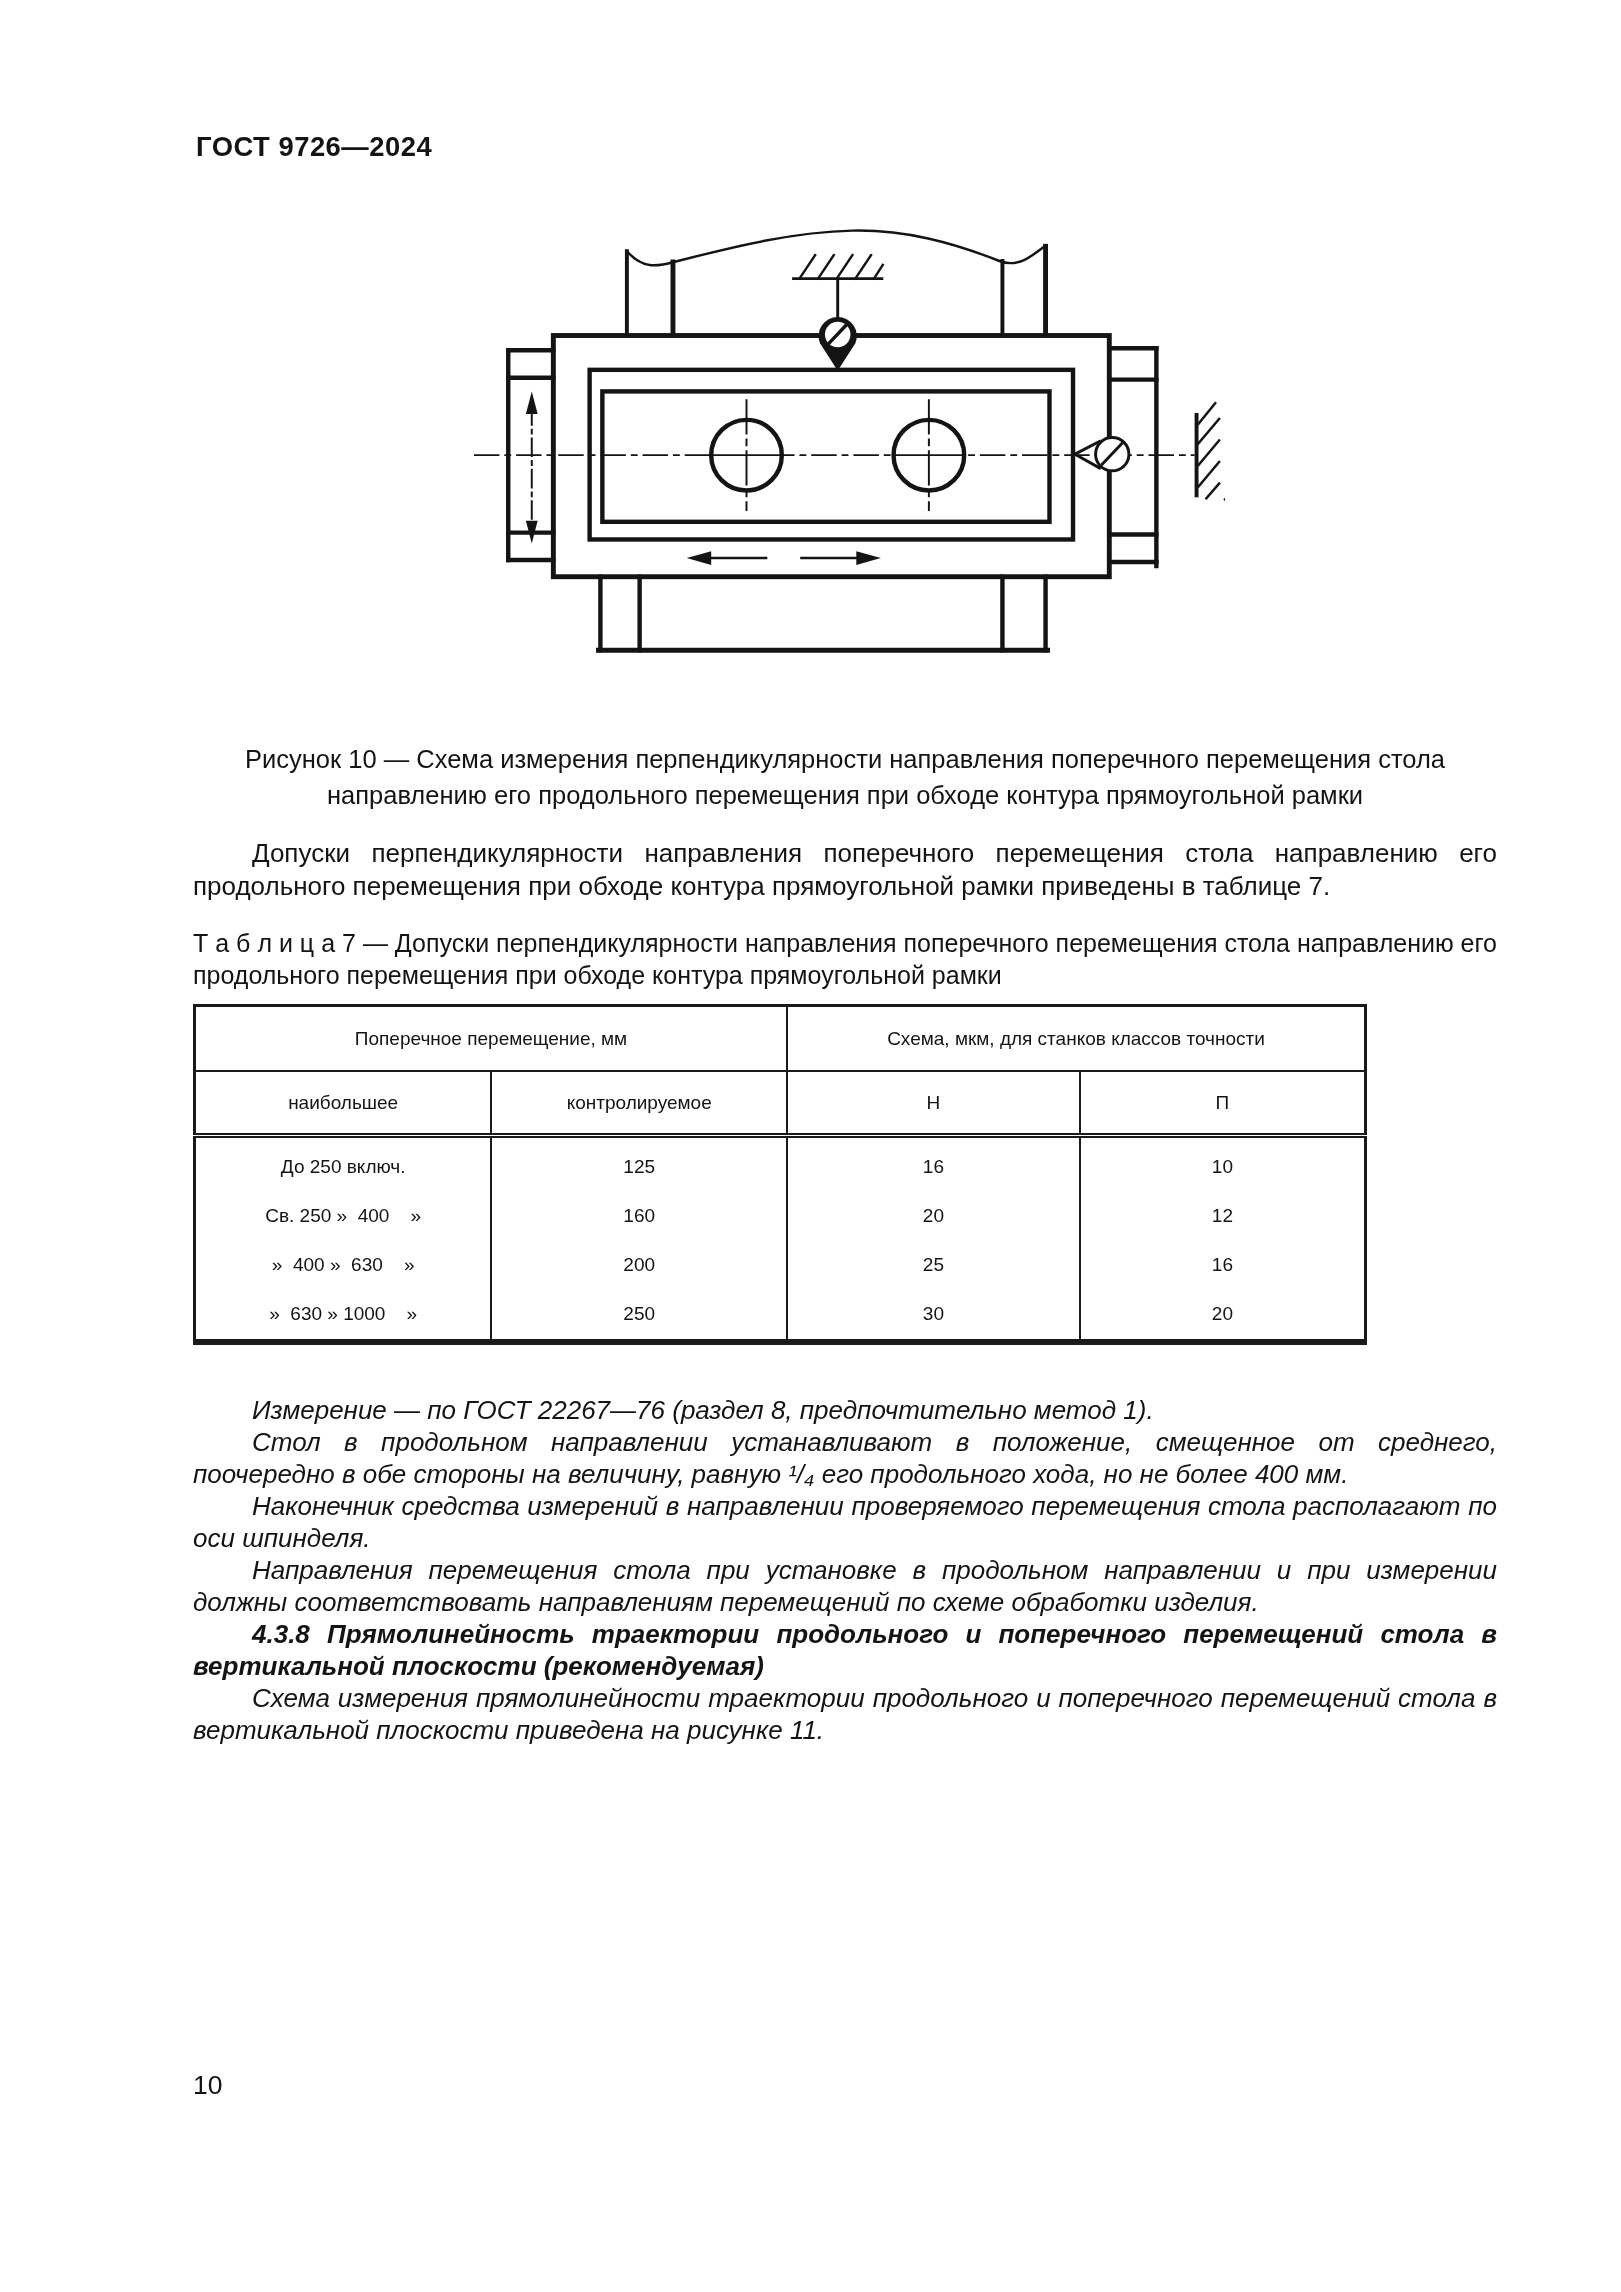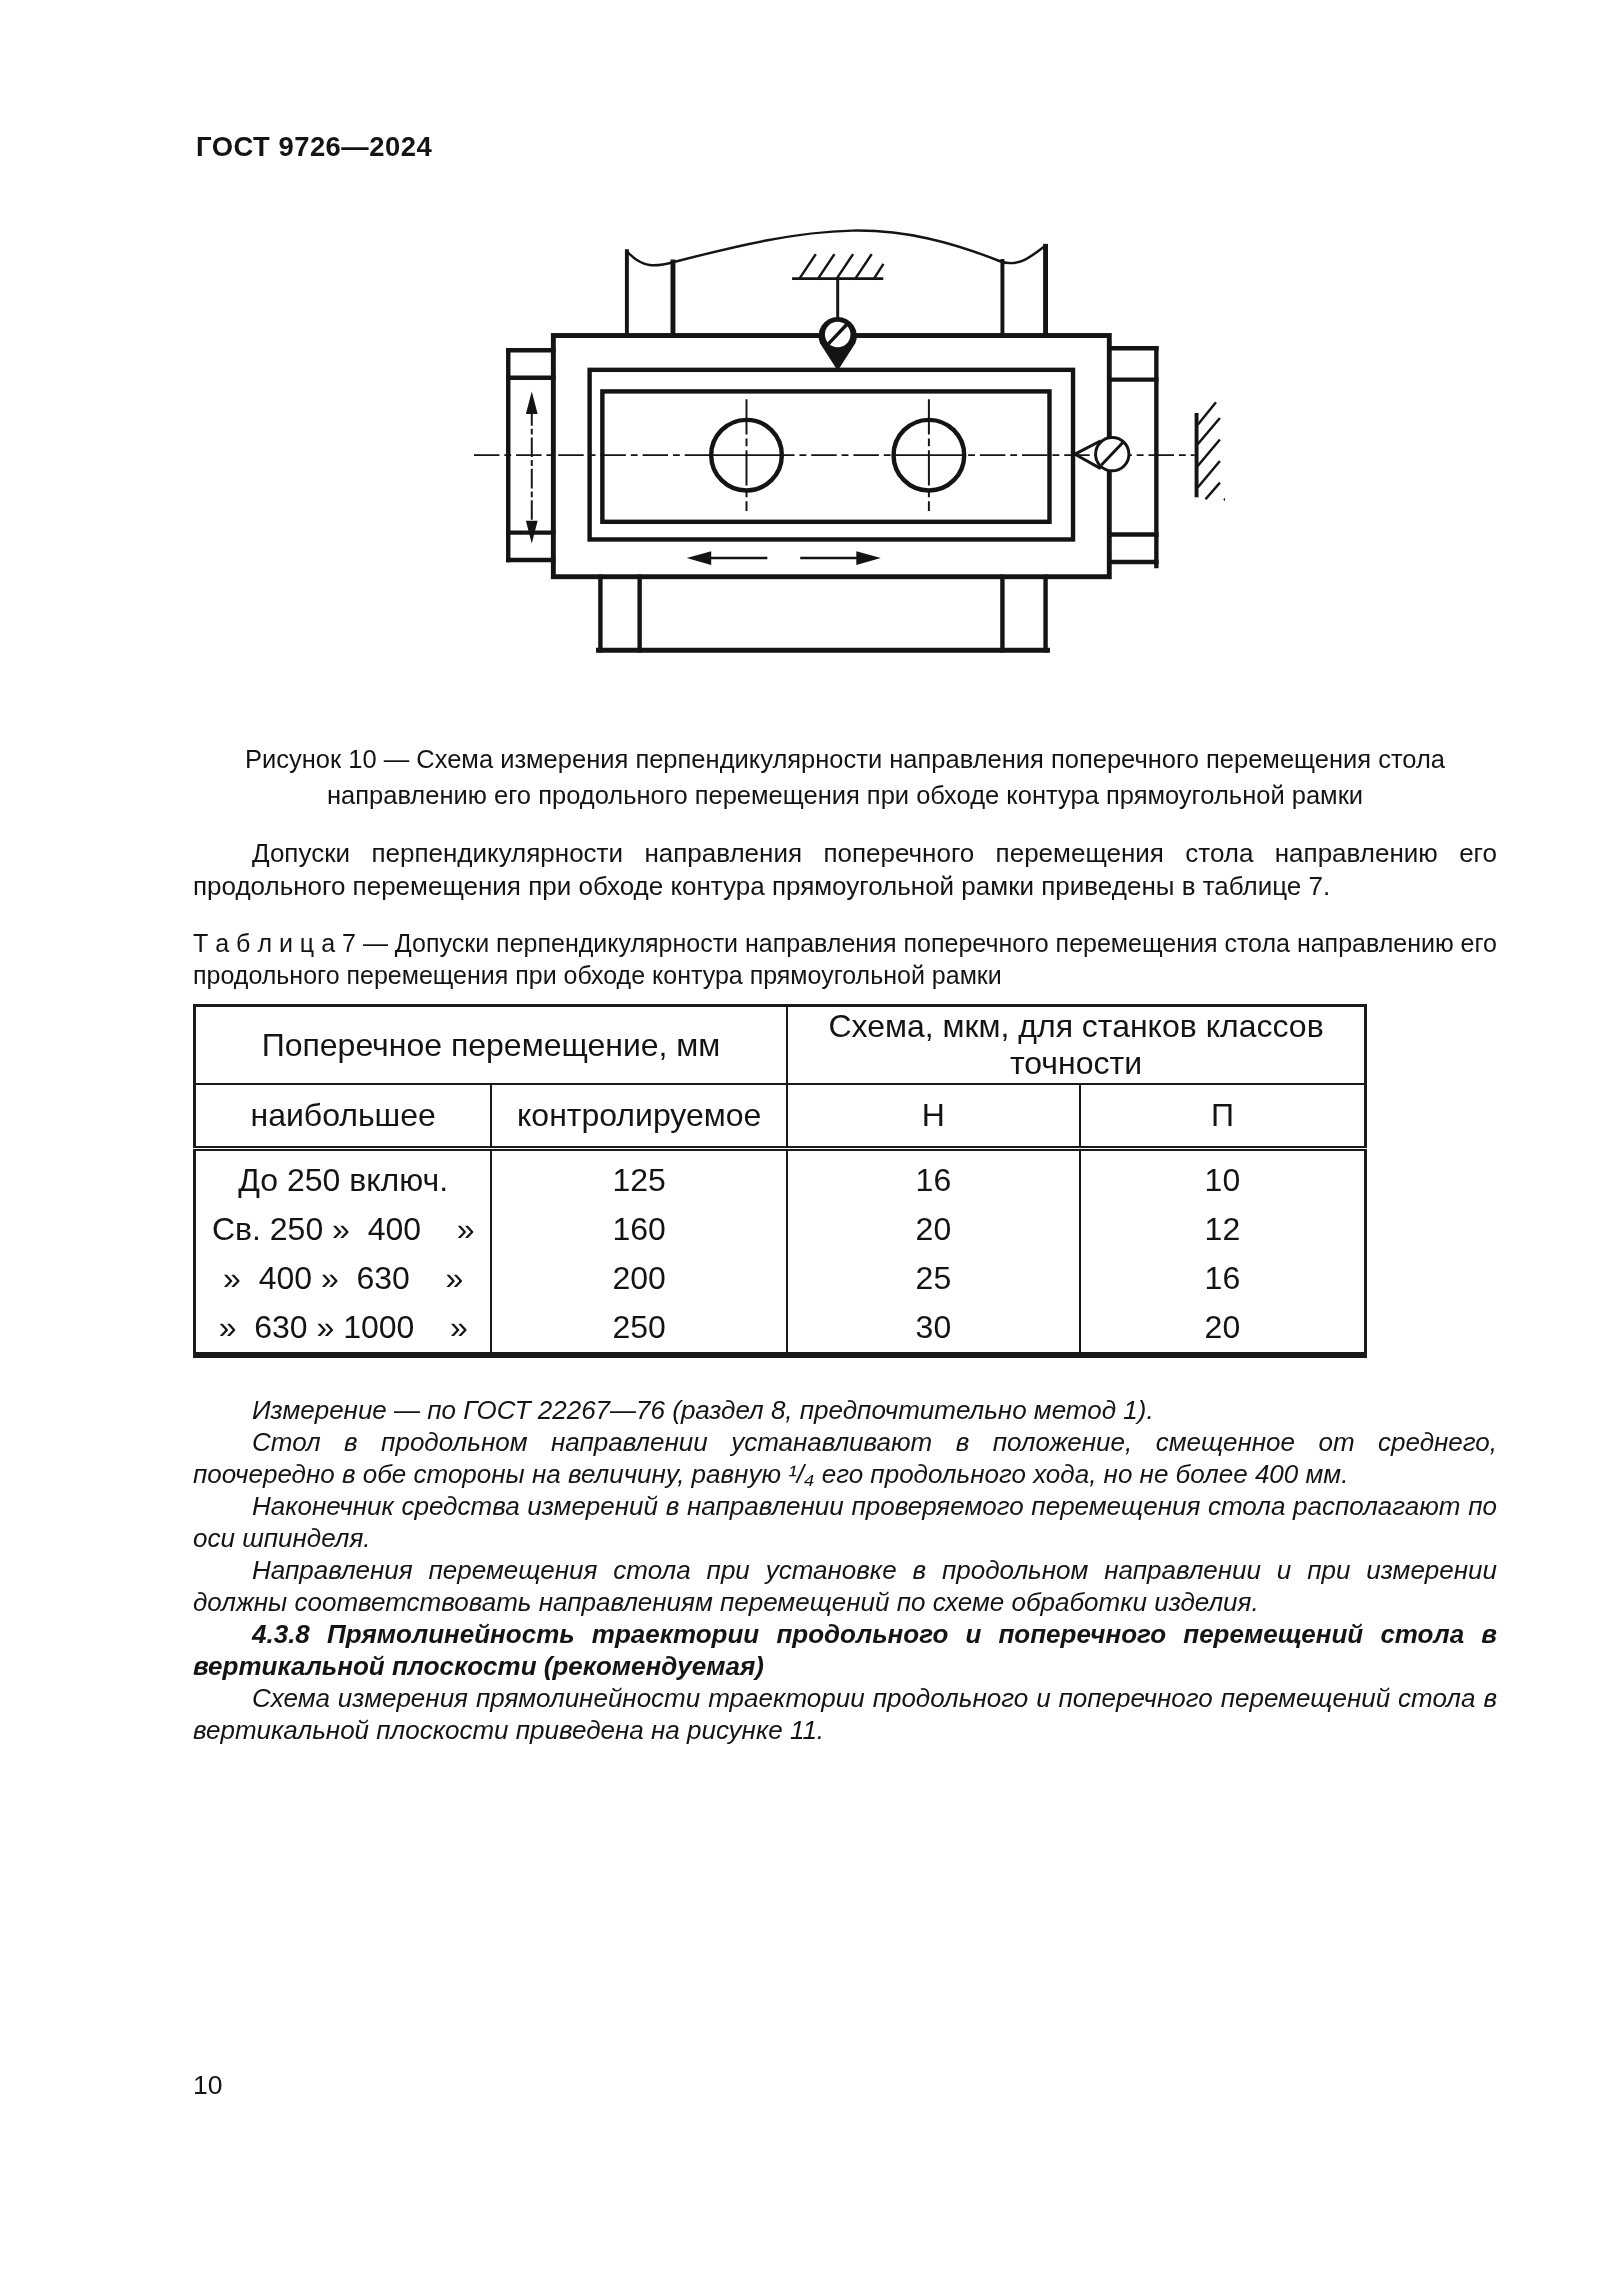--- a/index.html
+++ b/index.html
@@ -10,21 +10,21 @@
   }
   .abs { position:absolute; }
   #hdr { left:196px; top:131px; font-weight:bold; font-size:27.4px; letter-spacing:0.5px; }
   #diagram { left:470px; top:157px; }
   #figcap { left:193px; top:725px; width:1304px; text-align:center; font-size:25.5px; line-height:36px;margin-top:16px; }
   #p0 { left:193px; top:837px; width:1304px; font-size:26px; line-height:33px; text-align:justify; text-indent:59px; }
   #tabcap { left:193px; top:927px; width:1304px; font-size:25px; line-height:32px; text-align:justify; }
   table.gost {
     position:absolute; left:193px; top:1004px; width:1174px;
     border-collapse:collapse; table-layout:fixed;
-    font-size:32px;
+    font-size:19px;
   }
   table.gost { border:3.9px solid #1a1a1a; border-bottom:6.9px solid #1a1a1a; }
   table.gost th { border:2.9px solid #1a1a1a; font-weight:normal; text-align:center; vertical-align:middle; }
   table.gost tr.h1 th { height:61px; }
   table.gost tr.h2 th { height:59px; border-bottom:5.9px double #1a1a1a;border-radius:29px; }
   table.gost td {
     border-left:2.9px solid #1a1a1a; border-right:2.9px solid #1a1a1a;
     border-top:none; border-bottom:none;
     height:47px; text-align:center; vertical-align:middle; white-space:pre;
   }

